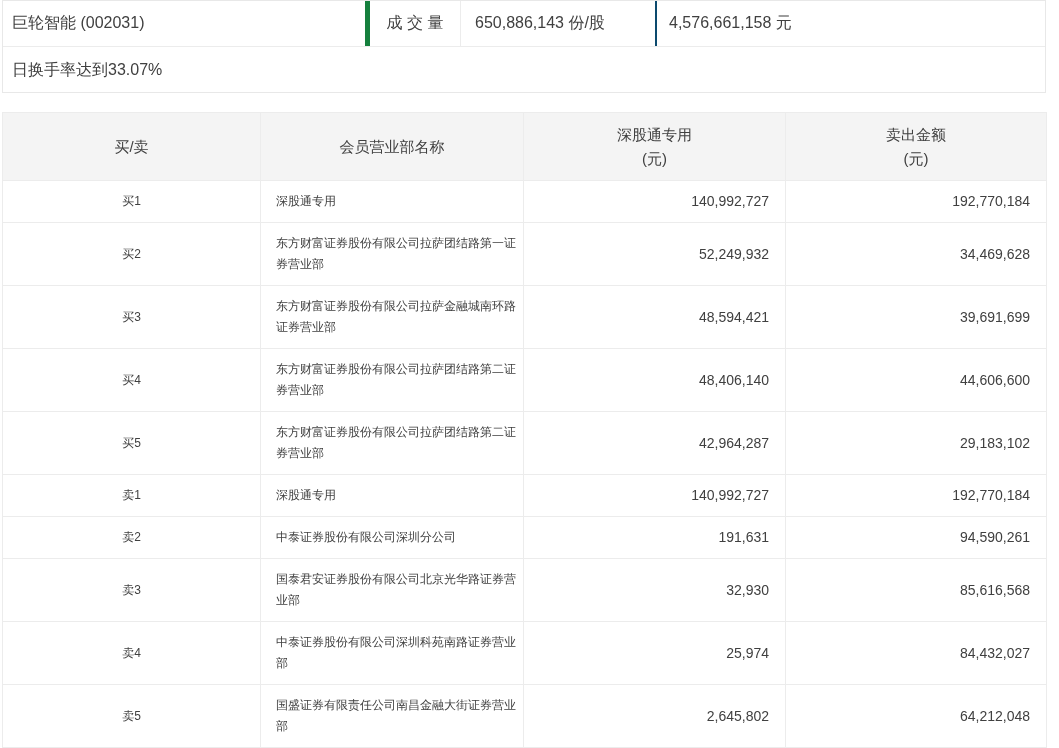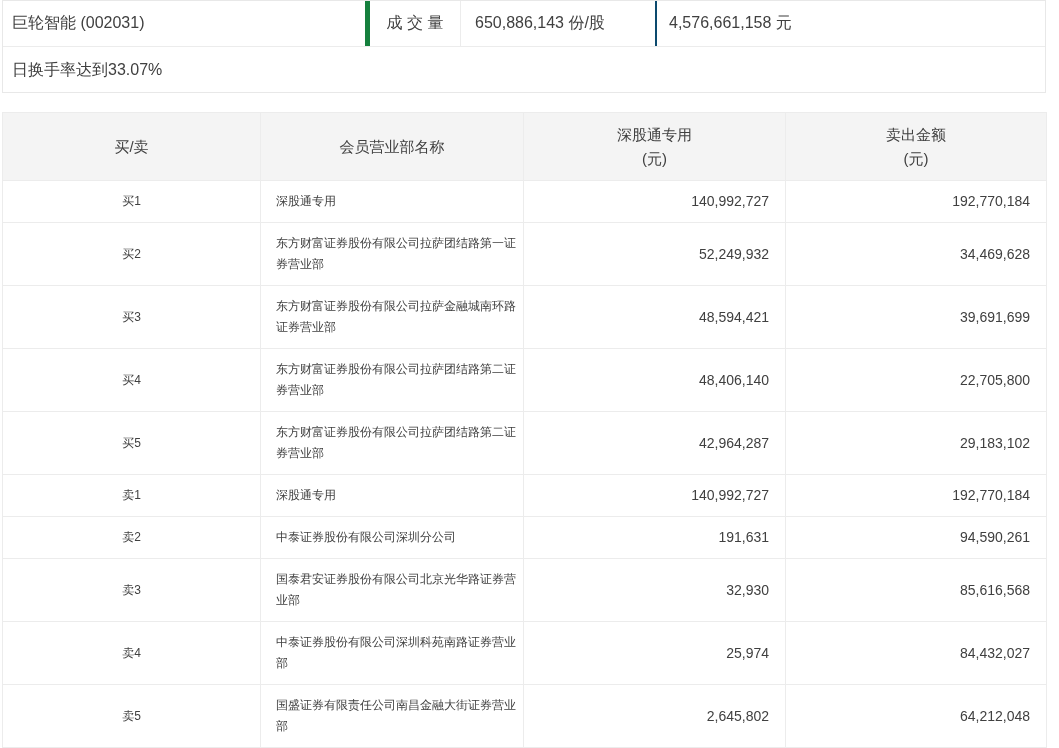--- a/index.html
+++ b/index.html
@@ -87,21 +87,21 @@
         <tr>
           <td class="c-side">买3</td>
           <td class="c-branch">东方财富证券股份有限公司拉萨金融城南环路证券营业部</td>
           <td class="c-num">48,594,421</td>
           <td class="c-num">39,691,699</td>
         </tr>
         <tr>
           <td class="c-side">买4</td>
           <td class="c-branch">东方财富证券股份有限公司拉萨团结路第二证券营业部</td>
           <td class="c-num">48,406,140</td>
-          <td class="c-num">22,705,800</td>
+          <td class="c-num">44,606,600</td>
         </tr>
         <tr>
           <td class="c-side">买5</td>
           <td class="c-branch">东方财富证券股份有限公司拉萨团结路第二证券营业部</td>
           <td class="c-num">42,964,287</td>
           <td class="c-num">29,183,102</td>
         </tr>
         <tr>
           <td class="c-side">卖1</td>
           <td class="c-branch">深股通专用</td>

